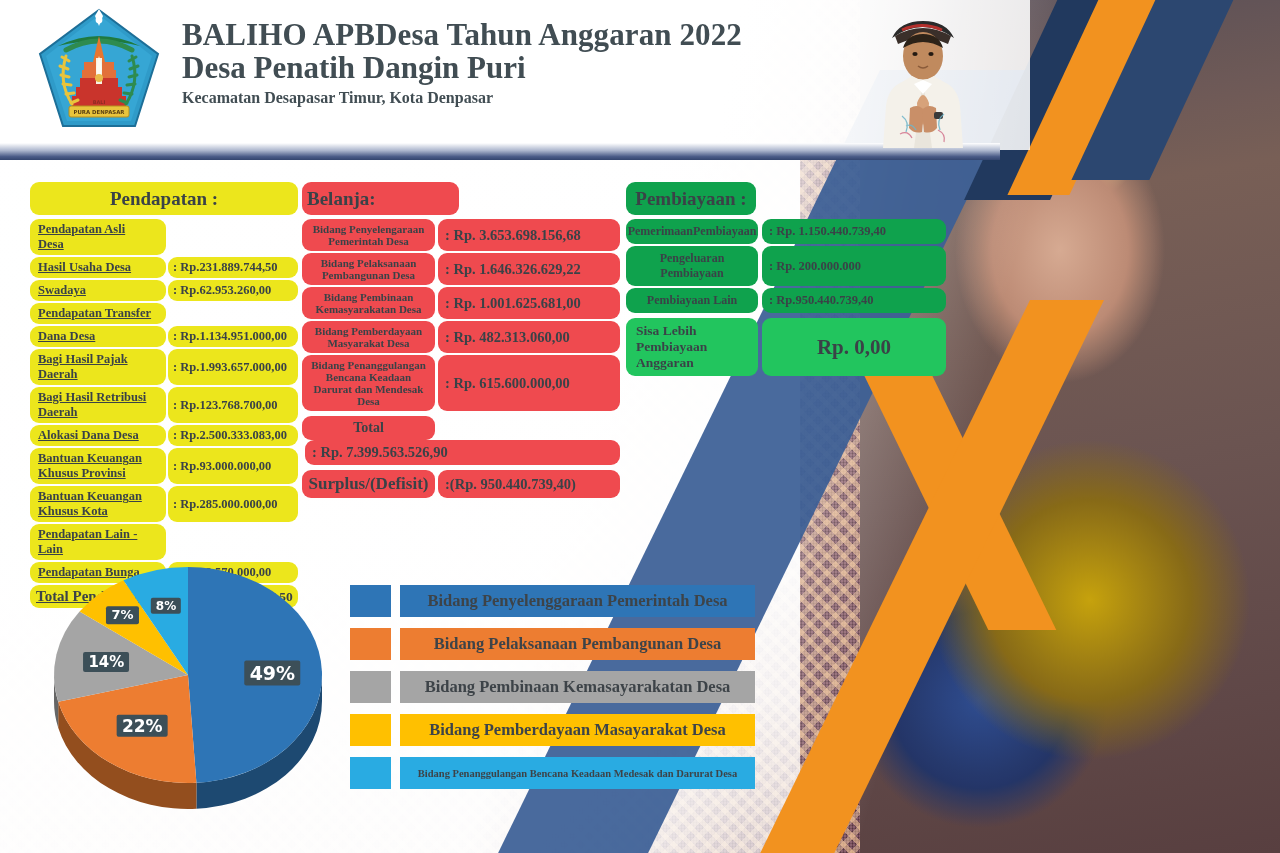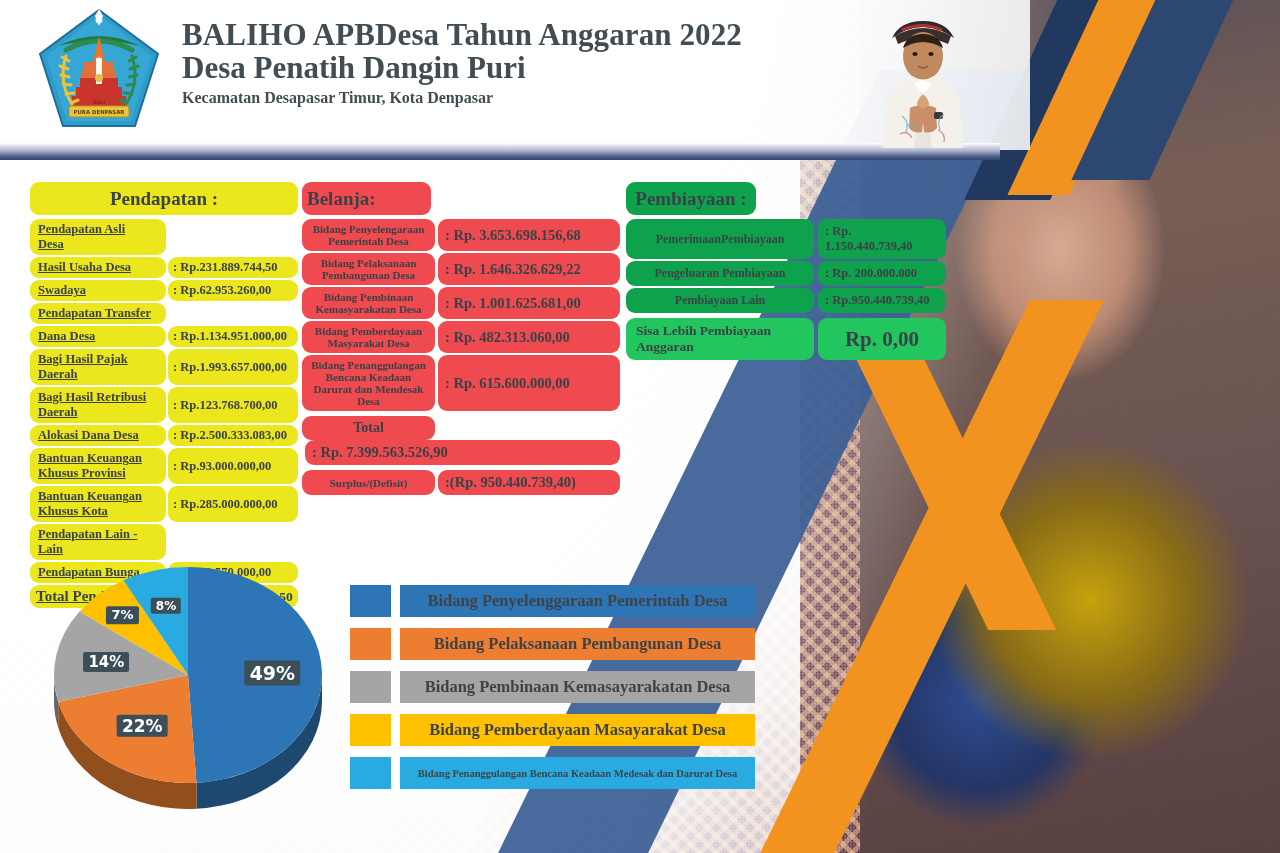--- a/index.html
+++ b/index.html
@@ -133,24 +133,24 @@
   .pnl-pendapatan .val { flex: 1; margin-left: 2px; padding: 3px 5px; font-size: 12.5px; }
   .pnl-pendapatan .row.nolabelval .val { background: transparent; }
   .pnl-pendapatan .row.total .lbl { font-size: 15px; padding-left: 6px; }
   .pnl-pendapatan .row.total .val { font-size: 13.5px; }
 
   
   .pnl-belanja .lbl { width: 133px; padding: 4px 6px; font-size: 11px; text-align:center; justify-content:center; }
   .pnl-belanja .val { flex: 1; margin-left: 3px; padding: 4px 7px; font-size: 14.5px; }
   .pnl-belanja .row.r-total .lbl { font-size: 14px; }
   .pnl-belanja .row.r-total .val { font-size: 14.5px; }
-  .pnl-belanja .row.r-surplus .lbl { font-size: 11px; }
-
-  
-  .pnl-pembiayaan .lbl { width: 188px; padding: 5px 12px; font-size: 12px; justify-content:center; text-align:center; }
+  .pnl-belanja .row.r-surplus .lbl { font-size: 17px; }
+
+  
+  .pnl-pembiayaan .lbl { width: 132px; padding: 5px 12px; font-size: 12px; justify-content:center; text-align:center; }
   .pnl-pembiayaan .val { flex: 1; margin-left: 4px; padding: 5px 7px; font-size: 12.5px; }
   .pnl-pembiayaan .row.r-sisa { margin-top: 5px; }
   .pnl-pembiayaan .row.r-sisa .lbl { font-size: 13.5px; justify-content:flex-start; text-align:left; padding-left:10px; }
   .pnl-pembiayaan .row.r-sisa .val { font-size: 21px; justify-content:center; }
 
   
   .chart-area { position: absolute; left: 30px; top: 555px; width: 720px; height: 270px; z-index: 10; }
   .pie-wrap { position: absolute; left: 8px; top: 2px; width: 320px; height: 260px; }
   .pie-label {
     position: absolute; background: #3c4f58; color: #ffffff;
@@ -309,21 +309,21 @@
           <div class="val yellow">: Rp.23.570.000,00</div>
         </div>
       </div>
     <div class="row total">
       <div class="lbl yellow">Total Pendapatan</div>
       <div class="val yellow">:Rp.6.449.122.787,50</div>
     </div>
   </div>
 
   <div class="panel pnl-belanja">
-    <div class="chip red hdr-chip" style="justify-content:flex-start;width:129px;">Belanja:</div>
+    <div class="chip red hdr-chip" style="justify-content:flex-start;width:157px;">Belanja:</div>
     <div id="belanja-rows">
         <div class="row">
           <div class="lbl red">Bidang Penyelengaraan Pemerintah Desa</div>
           <div class="val red">: Rp. 3.653.698.156,68</div>
         </div>
         <div class="row">
           <div class="lbl red">Bidang Pelaksanaan Pembangunan Desa</div>
           <div class="val red">: Rp. 1.646.326.629,22</div>
         </div>
         <div class="row">

